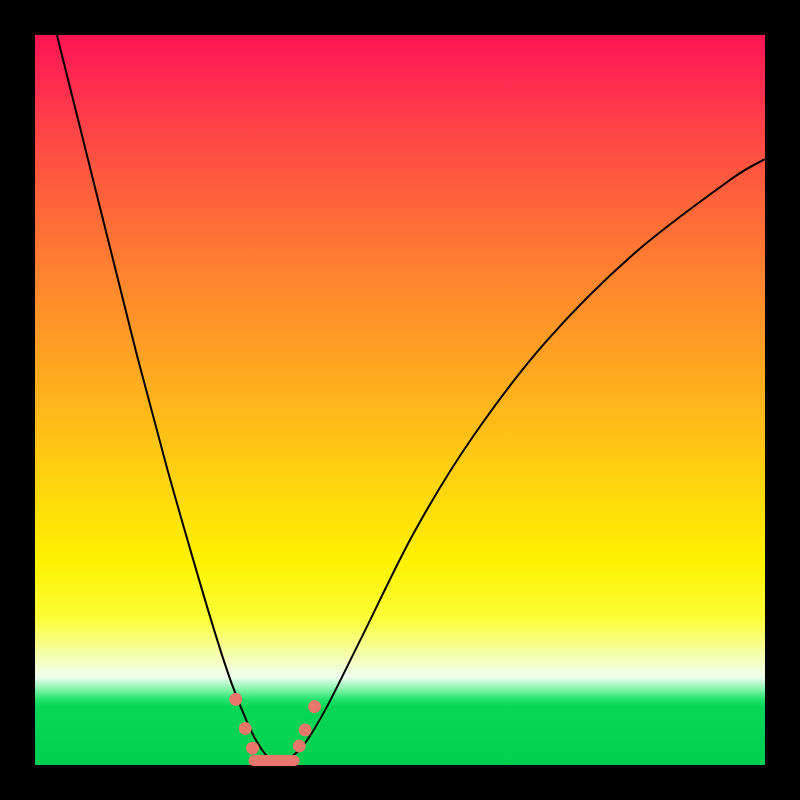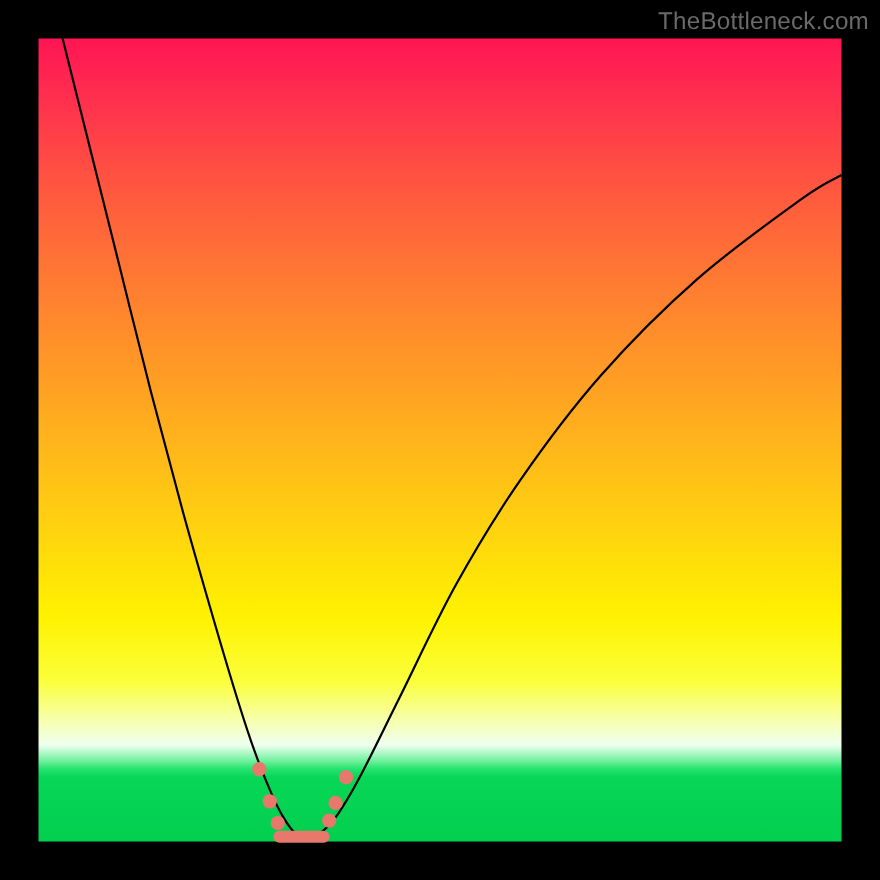--- a/index.html
+++ b/index.html
@@ -90,14 +90,13 @@
         <path class="marker-line" d="M 219 725.62 L 259.15 725.62"></path>
         <circle cx="200.75000000000003" cy="664.3" r="6.5" class="marker-dot"></circle>
         <circle cx="210.24000000000004" cy="693.5" r="6.5" class="marker-dot"></circle>
         <circle cx="217.54" cy="713.21" r="6.5" class="marker-dot"></circle>
         <circle cx="264.26000000000005" cy="711.02" r="6.5" class="marker-dot"></circle>
         <circle cx="270.1" cy="694.96" r="6.5" class="marker-dot"></circle>
         <circle cx="279.59" cy="671.6" r="6.5" class="marker-dot"></circle>
       </g>
   </svg>
 
-  <div class="watermark">TheBottleneck.com</div>
 </div>
 
 </body></html>

